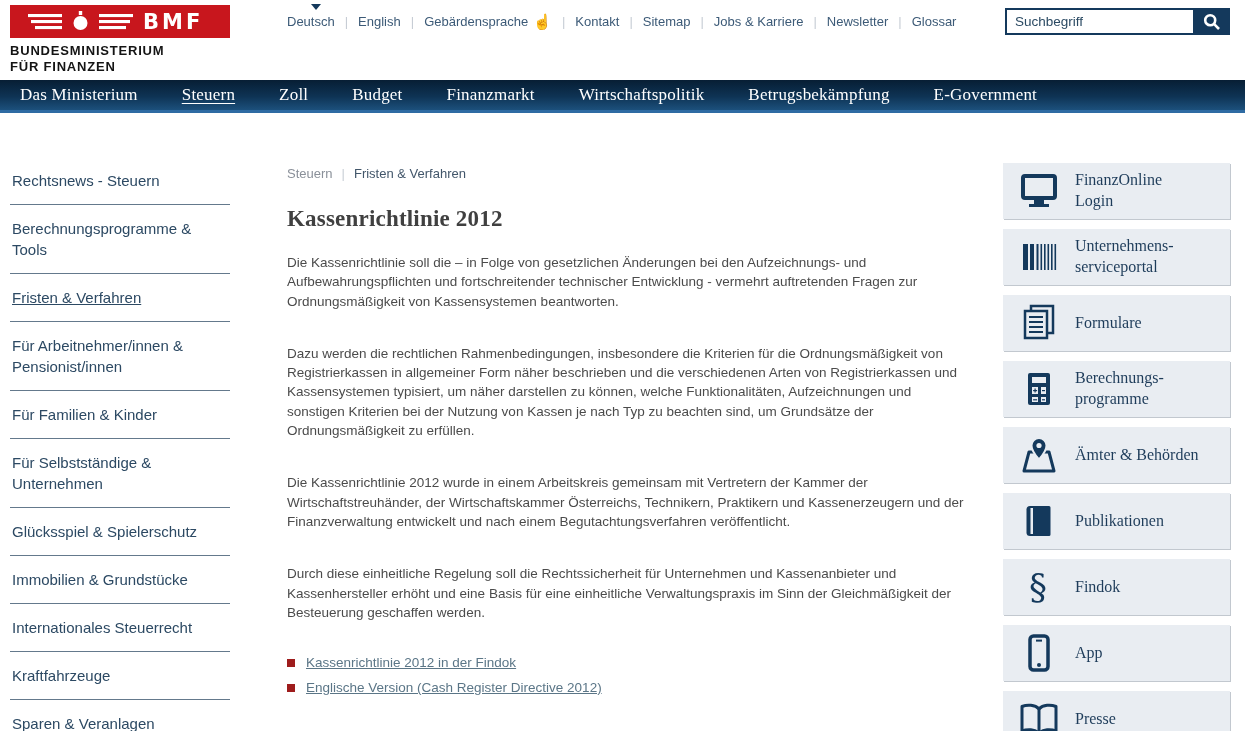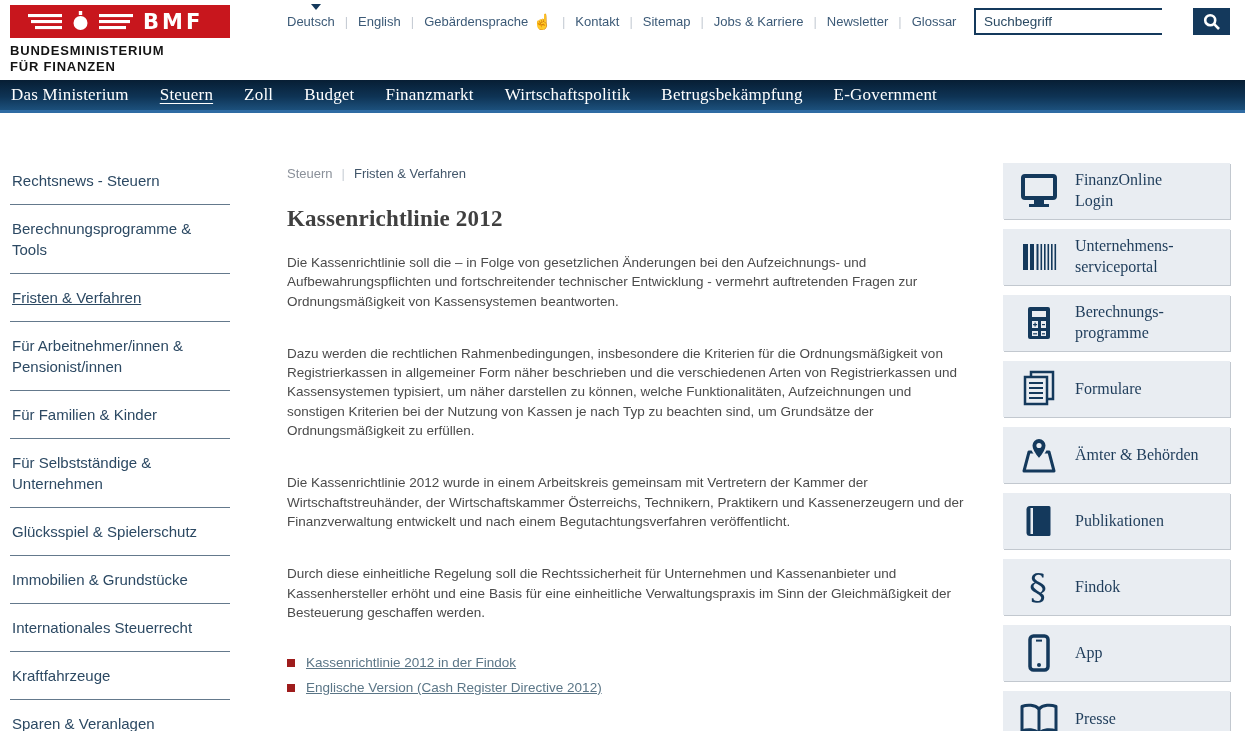--- a/index.html
+++ b/index.html
@@ -30,38 +30,38 @@
   .quick-links { position:absolute; left:287px; top:13px; font-size:13px; color:#3c5a77; white-space:nowrap;text-align:right; }
   .quick-link { position:relative; display:inline-block; }
   .quick-link:not(:last-child)::after { content:"|"; color:#c6ccd4; margin:0 10px; }
   .quick-link.active::before {
     content:""; position:absolute; left:24px; top:-10px;
     border-left:5px solid transparent; border-right:5px solid transparent;
     border-top:6px solid #14395c;
   }
   .hand-glyph { color:#a3b4c6; font-size:15px; margin-left:5px; vertical-align:-1px; }
 
-  .search-area { position:absolute; right:15px; top:8px; display:flex;gap:31px; }
+  .search-area { position:absolute; right:15px; top:8px; display:flex; }
   .search-input {
     width:188px; height:27px; border:2px solid #14395c; border-right:none;
     padding:0 8px; font-size:13.5px; color:#14395c; outline:none;
     font-family:"Liberation Sans", sans-serif;
   }
   .search-input::placeholder { color:#2b4a63; opacity:1; }
   .search-button {
     width:37px; height:27px; background:#14395c; border:none; cursor:pointer;
     display:flex; align-items:center; justify-content:center;
   }
 
   
   .main-nav {
     height:33px; width:100%;
     background:linear-gradient(180deg,#071e34 0%, #0e3354 55%, #1c507c 100%);
     border-bottom:3px solid #2f6ba3;
-    display:flex; align-items:center; gap:31px; padding-left:11px;
+    display:flex; align-items:center; gap:44px; padding-left:20px;
   }
   .main-nav a {
     color:#fff; font-family:"Liberation Serif", serif; font-size:17px; letter-spacing:.2px;
   }
   .main-nav a.active { text-decoration:underline; text-underline-offset:3px; }
 
   
   .content-row { display:flex; align-items:flex-start; width:1245px; }
   .left-col { width:220px; margin-left:10px; margin-top:44px; }
   .main-col { width:680px; margin-left:57px; padding-top:53px; }
@@ -222,52 +222,52 @@
     <rect x="26.5" y="4" width="1.6" height="26" fill="#14395c"></rect>
     <rect x="30" y="4" width="1.6" height="26" fill="#14395c"></rect>
     <rect x="33.5" y="4" width="1.6" height="26" fill="#14395c"></rect>
   </svg>
         </span>
       <span class="box-label">Unternehmens-
 serviceportal</span>
     </a>
       <a class="quick-box">
       <span class="icon-wrap">
+          <svg width="36" height="38" viewBox="0 0 36 38">
+    <rect x="10" y="2" width="22" height="27" fill="#e9edf2" stroke="#14395c" stroke-width="2.5"></rect>
+    <rect x="4" y="7" width="22" height="27" fill="#e9edf2" stroke="#14395c" stroke-width="2.5"></rect>
+    <line x1="8" y1="13" x2="22" y2="13" stroke="#14395c" stroke-width="2"></line>
+    <line x1="8" y1="18" x2="22" y2="18" stroke="#14395c" stroke-width="2"></line>
+    <line x1="8" y1="23" x2="22" y2="23" stroke="#14395c" stroke-width="2"></line>
+    <line x1="8" y1="28" x2="22" y2="28" stroke="#14395c" stroke-width="2"></line>
+  </svg>
+        </span>
+      <span class="box-label">Formulare</span>
+    </a>
+      <a class="quick-box">
+      <span class="icon-wrap">
           <svg width="34" height="36" viewBox="0 0 34 36">
     <rect x="6" y="2" width="22" height="32" rx="2" fill="#14395c"></rect>
     <rect x="10" y="6" width="14" height="6" fill="#e9edf2"></rect>
     <rect x="10" y="16" width="6" height="7" fill="#e9edf2"></rect>
     <rect x="12.5" y="17.5" width="1.2" height="4" fill="#14395c"></rect>
     <rect x="11.1" y="19" width="4" height="1.2" fill="#14395c"></rect>
     <rect x="10" y="26" width="6" height="5" fill="#e9edf2"></rect>
     <rect x="11.1" y="28.2" width="4" height="1.2" fill="#14395c"></rect>
     <rect x="19" y="16" width="5" height="7" fill="#e9edf2"></rect>
     <rect x="20" y="19" width="3" height="1.2" fill="#14395c"></rect>
     <rect x="19" y="26" width="5" height="5" fill="#e9edf2"></rect>
     <rect x="20" y="28.2" width="3" height="1.2" fill="#14395c"></rect>
   </svg>
         </span>
       <span class="box-label">Berechnungs-
 programme</span>
     </a>
       <a class="quick-box">
       <span class="icon-wrap">
-          <svg width="36" height="38" viewBox="0 0 36 38">
-    <rect x="10" y="2" width="22" height="27" fill="#e9edf2" stroke="#14395c" stroke-width="2.5"></rect>
-    <rect x="4" y="7" width="22" height="27" fill="#e9edf2" stroke="#14395c" stroke-width="2.5"></rect>
-    <line x1="8" y1="13" x2="22" y2="13" stroke="#14395c" stroke-width="2"></line>
-    <line x1="8" y1="18" x2="22" y2="18" stroke="#14395c" stroke-width="2"></line>
-    <line x1="8" y1="23" x2="22" y2="23" stroke="#14395c" stroke-width="2"></line>
-    <line x1="8" y1="28" x2="22" y2="28" stroke="#14395c" stroke-width="2"></line>
-  </svg>
-        </span>
-      <span class="box-label">Formulare</span>
-    </a>
-      <a class="quick-box">
-      <span class="icon-wrap">
           <svg width="38" height="37" viewBox="0 0 38 37">
     <path d="M9 15 H29 L34 34 H4 Z" fill="none" stroke="#14395c" stroke-width="3" stroke-linejoin="round"></path>
     <path d="M19 1 a7.5 7.5 0 0 1 7.5 7.5 c0 5.5 -7.5 14 -7.5 14 s-7.5 -8.5 -7.5 -14 A7.5 7.5 0 0 1 19 1 z" fill="#14395c" stroke="#e9edf2" stroke-width="2"></path>
     <circle cx="19" cy="8.5" r="2.6" fill="#e9edf2"></circle>
   </svg>
         </span>
       <span class="box-label">Ämter &amp; Behörden</span>
     </a>
       <a class="quick-box">
       <span class="icon-wrap">

